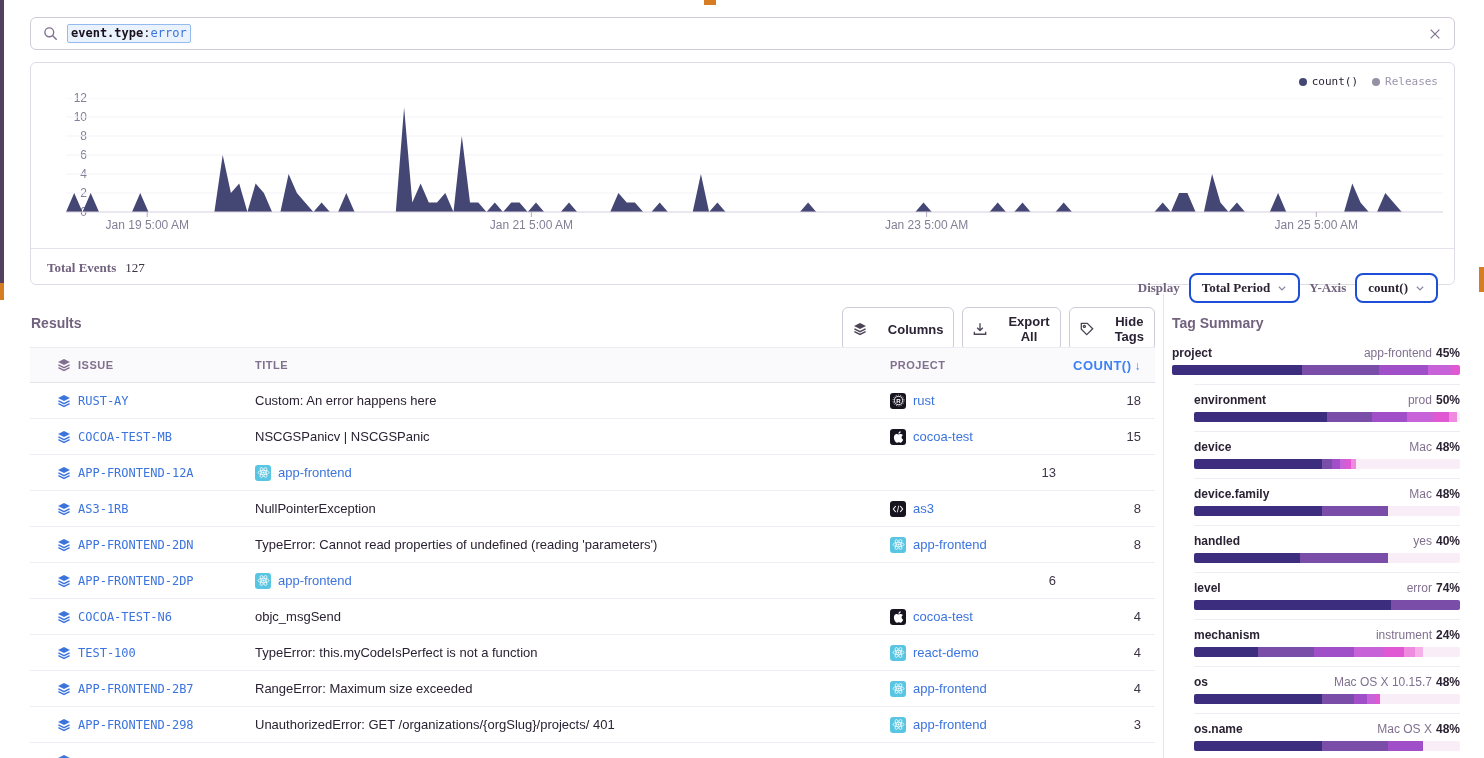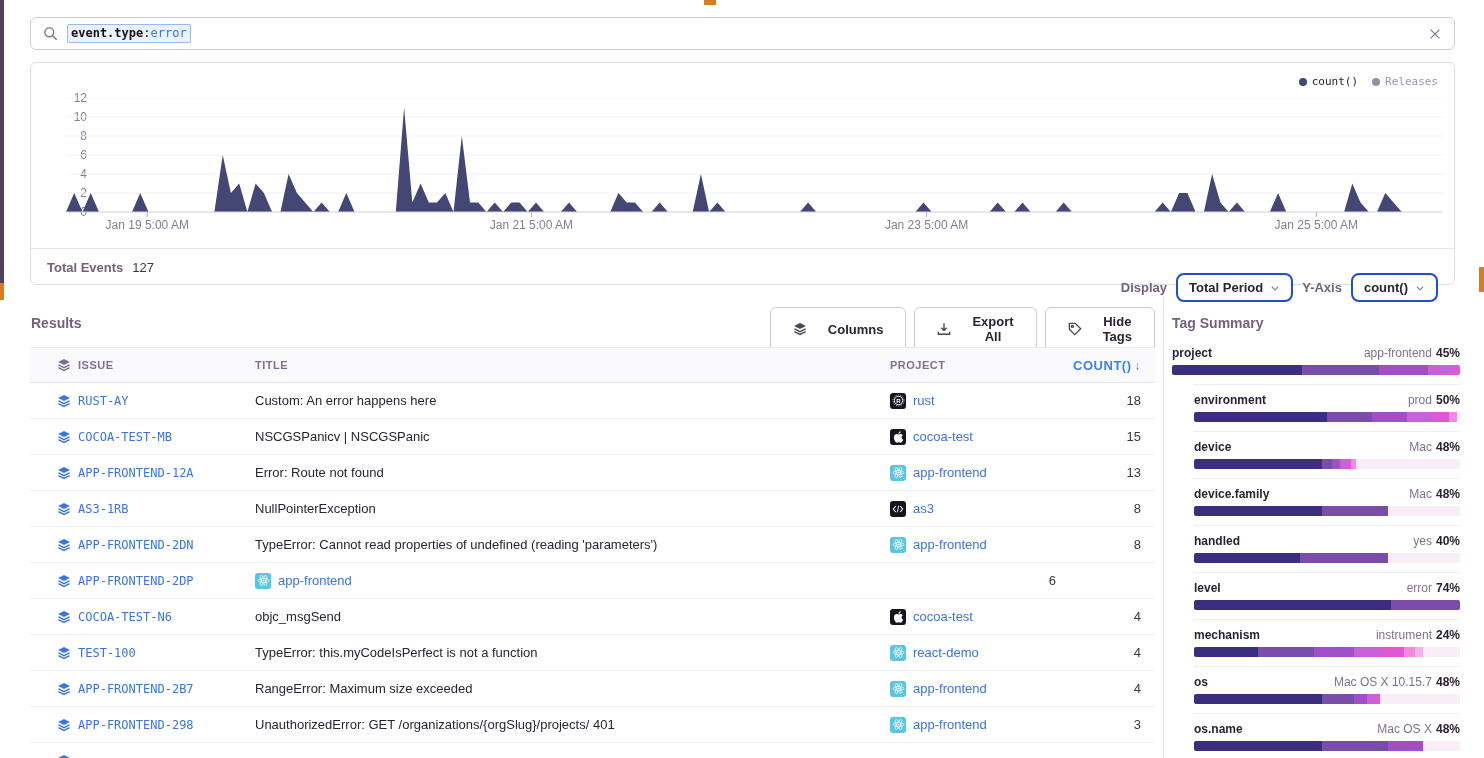--- a/index.html
+++ b/index.html
@@ -27,34 +27,34 @@
     border:1px solid #E0DCE5; border-radius:6px; background:#fff; }
   .legend { position:absolute; top:12px; right:16px; display:flex; gap:14px; align-items:center; }
   .legend .li { display:flex; align-items:center; gap:5px; font-family:"DejaVu Sans Mono", monospace; font-size:11px; }
   .legend .dot { width:8px; height:8px; border-radius:50%; }
   .y-axis { position:absolute; left:0; top:35px; width:56px; height:114px; }
   .y-axis div { position:absolute; right:0; font-size:12px; color:#847E96; }
   .chart-region { position:absolute; left:35px; top:35px; width:1377px; height:120px; }
   .x-axis { position:absolute; left:35px; top:155px; width:1377px; height:16px; }
   .x-axis div { position:absolute; transform:translateX(-50%); font-size:12px; color:#847E96; white-space:nowrap; }
   .chart-footer { position:absolute; left:0; right:0; top:185px; height:38px; border-top:1px solid #E7E1EC;
-    display:flex; align-items:center; padding:16px 16px; }
+    display:flex; align-items:center; padding:16px 16px;font-family:Liberation Serif, serif; }
   .lab { font-size:13px; font-weight:bold; color:#71627E; }
   .chart-footer .val { font-size:13px; color:#3E3446; margin-left:9px; }
   .chart-footer .right { margin-left:auto; display:flex; align-items:center; gap:9px;margin-top:40px; }
   .dd { display:inline-flex; align-items:center; gap:7px; border:2px solid #1d4ed8; border-radius:8px;
     padding:5px 11px; font-size:13px; font-weight:bold; color:#2B2233; background:#fff; cursor:pointer; }
   .dd .icon { color:#8D86A0; }
 
   
   .section-title { font-size:14px; font-weight:bold; color:#71627E; }
   .results-title { position:absolute; left:31px; top:315px; }
   .btn-row { position:absolute; top:307px; left:855px; width:300px; display:flex; gap:8px; justify-content:flex-end; }
   .btn { display:inline-flex; align-items:center; gap:21px; border:1px solid #D1CAD8; border-radius:6px;
-    padding:0 22px; height:44px; font-size:13px; font-weight:bold; color:#2B2233; background:#fff; cursor:pointer; }
+    padding:0 10px; height:44px; font-size:13px; font-weight:bold; color:#2B2233; background:#fff; cursor:pointer; }
   .btn .icon { color:#4b4456; }
 
   
   .table { position:absolute; left:30px; top:347px; width:1125px; height:411px; overflow:hidden; }
   .tr { display:grid; grid-template-columns:48px 177px 1fr 180px 85px; align-items:center; height:36px; }
   .thead { background:#FAF9FB; border-top:1px solid #EDEAF1; border-bottom:1px solid #E7E1EC;
     font-size:11px; font-weight:bold; letter-spacing:.5px; color:#80708F; }
   .thead .icon { color:#80708F; }
   .tbody .tr { border-bottom:1px solid #F0ECF3; background:#fff; }
   .cell-icon { padding-left:19px; color:#3C74DD; }
@@ -268,21 +268,20 @@
         </div>
         <div class="tr">
           <span class="cell-icon icon">
             <svg width="14" height="14" viewBox="0 0 16 16" fill="none">
               <path d="M8 1.2 14.8 4.6 8 8 1.2 4.6Z" fill="currentColor"></path>
               <path d="M1.6 7.8 8 11l6.4-3.2" stroke="currentColor" stroke-width="1.6"></path>
               <path d="M1.6 11 8 14.2 14.4 11" stroke="currentColor" stroke-width="1.6"></path>
             </svg>
           </span>
           <span class="c-issue">APP-FRONTEND-12A</span>
-          <span class="c-title">Error: Route not found</span>
           <span class="c-project">
             <span class="pi pi-react">
               <svg width="13" height="13" viewBox="0 0 16 16" fill="none" stroke="currentColor" stroke-width="0.9">
                 <ellipse cx="8" cy="8" rx="6.8" ry="2.6"></ellipse>
                 <ellipse cx="8" cy="8" rx="6.8" ry="2.6" transform="rotate(60 8 8)"></ellipse>
                 <ellipse cx="8" cy="8" rx="6.8" ry="2.6" transform="rotate(120 8 8)"></ellipse>
                 <circle cx="8" cy="8" r="1.3" fill="currentColor" stroke="none"></circle>
               </svg>
             </span>
             <span>app-frontend</span>

